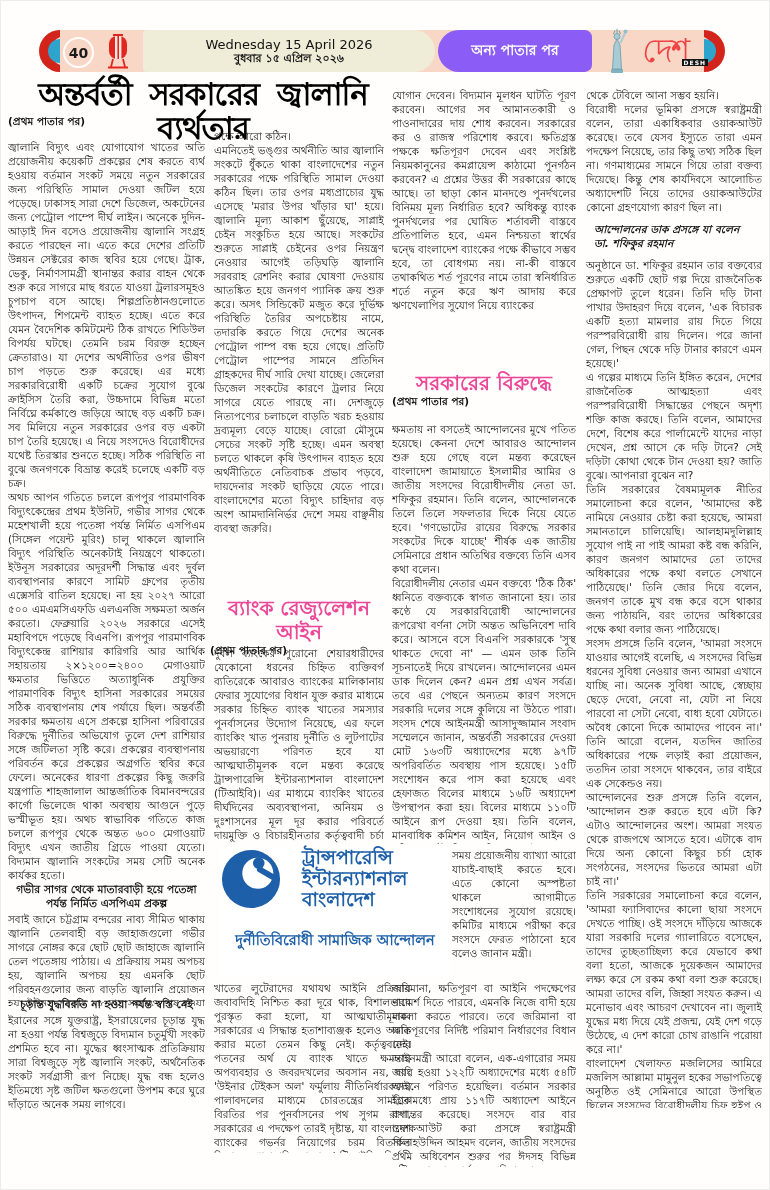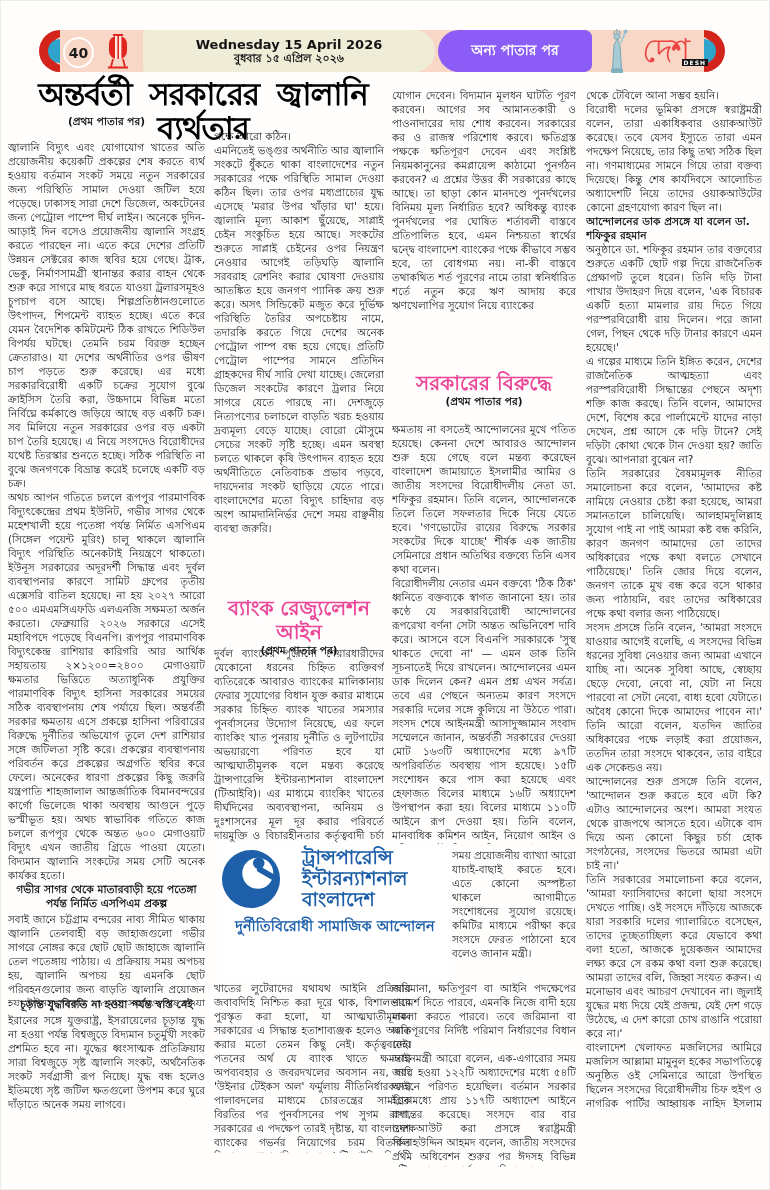--- a/index.html
+++ b/index.html
@@ -11,52 +11,52 @@
   .cap{position:absolute;top:-1px;width:22px;height:44px;}
   .cap.left{left:0;}
   .cap.right{right:0;transform:scaleX(-1);}
   .page-num{position:absolute;left:25px;top:7px;width:27px;height:27px;border-radius:50%;
             border:2px solid #fffdfa;display:flex;align-items:center;justify-content:center;
             font-weight:bold;font-size:14px;color:#1b1b1b;}
   .drum{position:absolute;left:66px;top:3px;}
   .date-panel{position:absolute;left:105px;top:0;width:292px;height:42px;background:#efecd7;
               border-radius:4px 22px 22px 4px;display:flex;flex-direction:column;
               align-items:center;justify-content:center;}
-  .date-en{font-weight:bold;font-size:13px;line-height:15px;color:#141414;}
+  .date-en{font-weight:normal;font-size:13px;line-height:15px;color:#141414;}
   .date-bn{font-weight:bold;font-size:11px;line-height:13px;color:#141414;}
   .red-panel{position:absolute;left:400px;top:0;width:154px;height:42px;background:#8b5cf6;
              border-radius:26px 9px 9px 26px;display:flex;align-items:center;justify-content:center;}
   .red-panel span{color:#ffffff;font-weight:bold;font-size:14px;}
   .statue{position:absolute;left:566px;top:-3px;}
   .desh{position:absolute;left:604px;top:1px;width:64px;height:40px;}
   .desh .bn{font-size:33px;font-weight:400;line-height:40px;letter-spacing:-2px;color:#ef4444;}
   .desh .en{position:absolute;right:-2px;bottom:5px;font-size:6px;font-weight:bold;color:#fff;
             background:#151515;padding:0 2px;letter-spacing:1px;}
   
   .main-headline{position:absolute;left:6px;top:80px;width:394px;text-align:center;
                  font-weight:900;font-size:31px;line-height:34px;letter-spacing:-1px;color:#000;
                  font-family:Liberation Mono, monospace;}
-  .note{font-weight:bold;font-size:10.5px;text-align:center;line-height:13px;color:#111;}
+  .note{font-weight:bold;font-size:10.5px;text-align:left;line-height:13px;color:#111;}
   .lead-note{position:absolute;left:8px;top:115px;width:197px;}
   .sub-headline{font-weight:700;text-align:center;color:#ec4899;
                 font-family:"DejaVu Serif","DejaVu Sans",serif;}
   .bank-head{position:absolute;left:210px;top:596px;width:178px;}
   .bank-head .sub-headline{font-size:20px;line-height:24px;}
   .govt-head{position:absolute;left:392px;top:371px;width:184px;}
   .govt-head .sub-headline{font-size:20px;line-height:24px;}
   
   .col{position:absolute;overflow:hidden;text-align:justify;}
   .para{margin:0;font-size:10.4px;line-height:14px;}
   .sh{margin:1px 0;font-size:10.7px;line-height:14px;font-weight:bold;text-align:center;}
-  .shl{margin:0;font-size:10.6px;line-height:14px;font-weight:bold;text-align:left;}
+  .shl{margin:8px;font-size:10.6px;line-height:14px;font-weight:bold;text-align:left;font-style:italic;}
   
   .tib{position:absolute;left:220px;top:847px;width:230px;height:130px;background:#fff;}
   .tib-top{display:flex;align-items:center;gap:20px;}
   .tib-name{color:#1d5fa9;font-weight:bold;font-size:19px;line-height:21px;letter-spacing:0;}
-  .tib-tagline{margin-top:5px;text-align:center;color:#1d5fa9;font-weight:bold;font-size:14.5px;}
+  .tib-tagline{margin-top:19px;text-align:center;color:#1d5fa9;font-weight:bold;font-size:14.5px;}
 </style>
 </head>
 <body>
 
 <div class="page">
 
   <div class="header">
     <div class="band-pink"></div>
 
     <svg class="cap left" viewBox="0 0 22 44">

